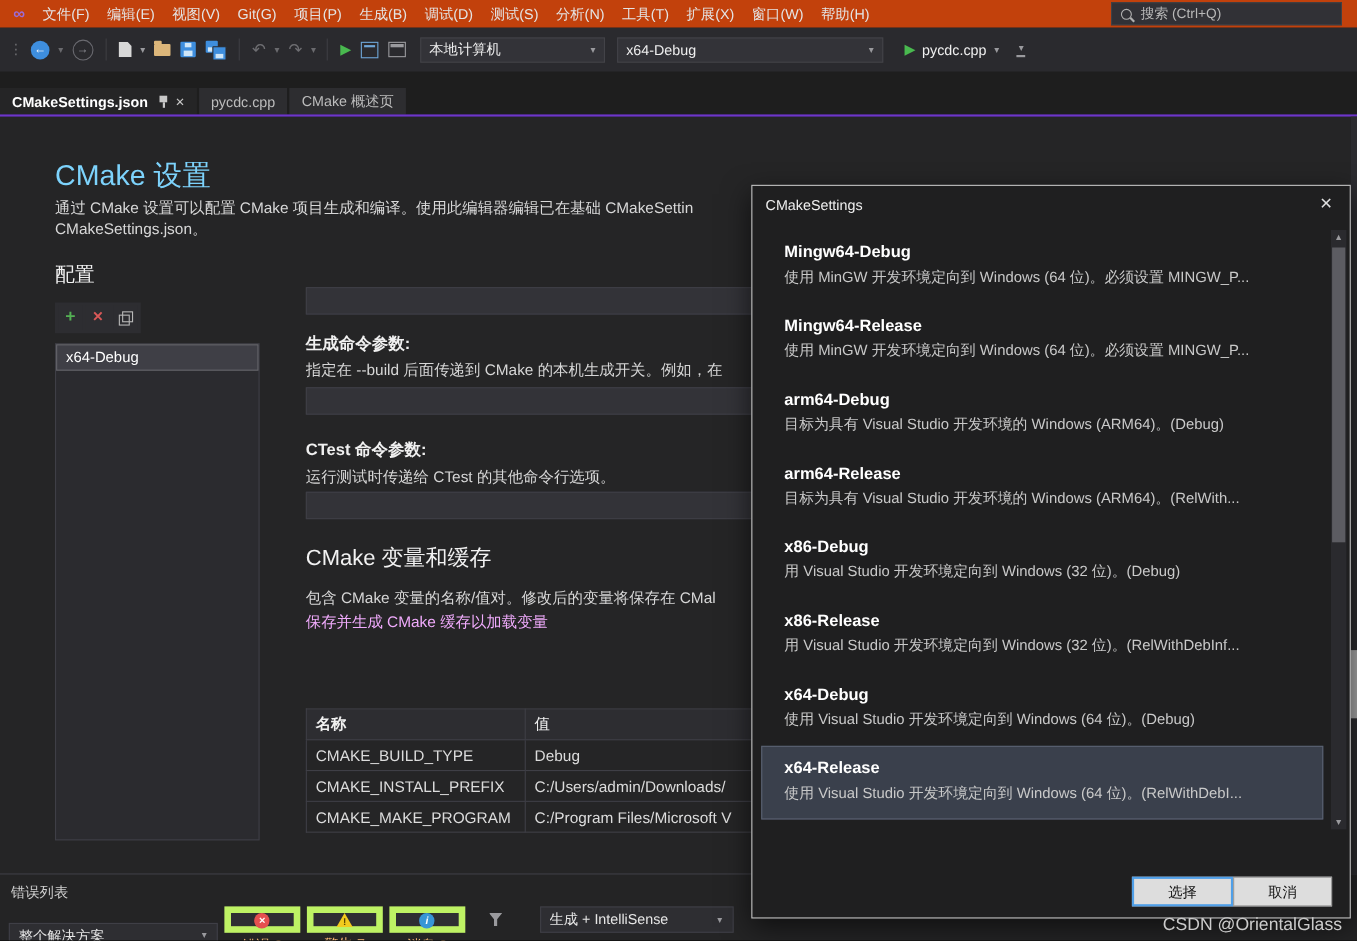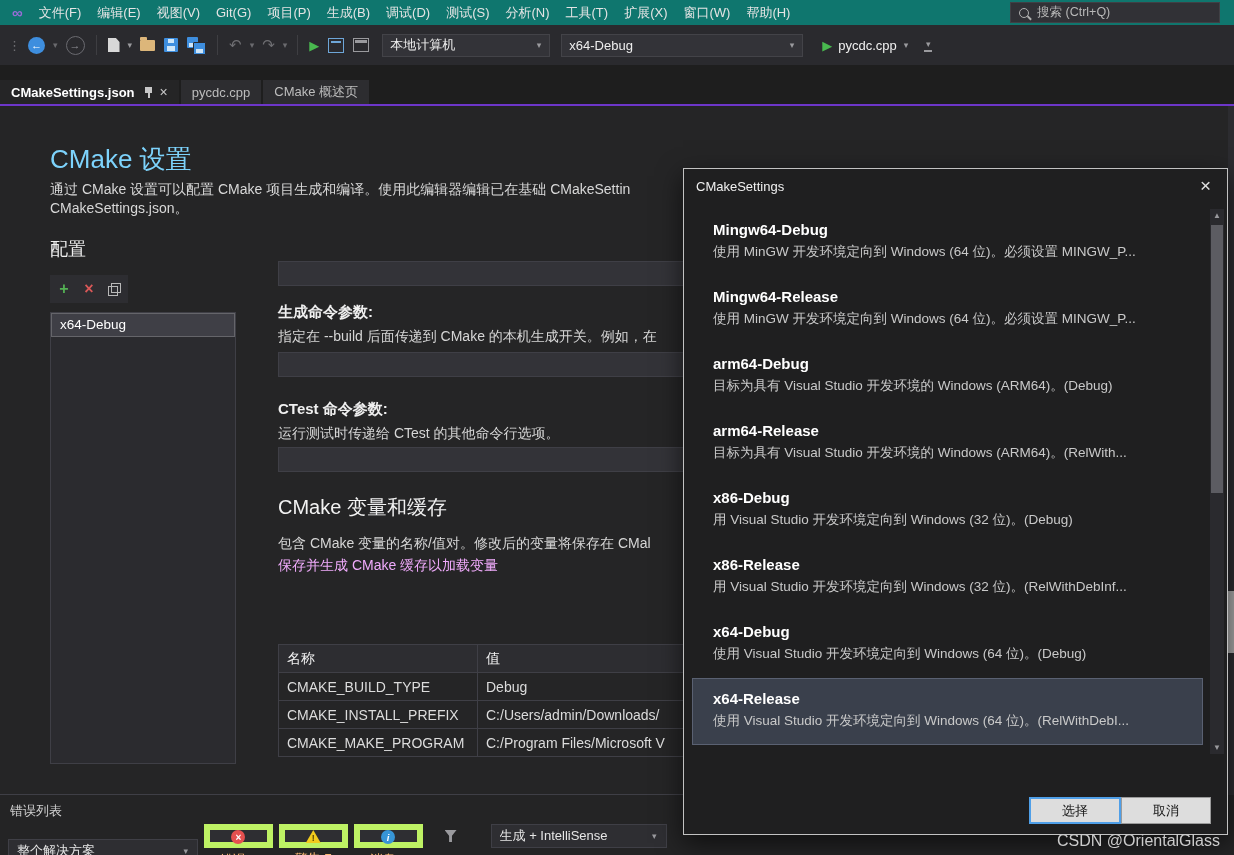--- a/index.html
+++ b/index.html
@@ -1,20 +1,20 @@
 <!DOCTYPE html>
 <html><head>
 <meta charset="utf-8">
 <style>
   html,body{margin:0;padding:0;background:#0d0d0d;}
   .window{position:relative;width:1234px;height:855px;background:#1e1e1e;overflow:hidden;
           font-family:"Liberation Sans","DejaVu Sans",sans-serif;color:#dcdcdc;}
 
   
-  .menubar{position:absolute;top:0;left:0;right:0;height:25px;background:#0f766e;display:flex;
+  .menubar{position:absolute;top:0;left:0;right:0;height:25px;background:#c2410c;display:flex;
            align-items:center;padding-left:10px;font-size:13px;color:#e4e4e4;z-index:6;}
   .vs-logo{color:#9a6cd8;font-weight:bold;font-size:15px;margin:0 8px 0 2px;}
   .i-inf::before{content:"\221E";}
   .menu-item{padding:0 8px;line-height:25px;white-space:nowrap;}
   .menu-spacer{flex:1;}
   .search-box{width:192px;height:19px;background:#313136;border:1px solid #404045;display:flex;
               align-items:center;gap:8px;padding:0 8px;margin-right:14px;color:#b8b8b8;font-size:12.5px;}
   .mag{width:8px;height:8px;border:1.5px solid #b0b0b0;border-radius:50%;position:relative;flex:0 0 auto;}
   .mag::after{content:"";position:absolute;width:5px;height:1.5px;background:#b0b0b0;transform:rotate(45deg);right:-4px;bottom:-2px;}
 
@@ -98,21 +98,21 @@
   .txt-input{position:absolute;left:0;width:643px;height:25px;background:#333338;border:1px solid #3f3f46;
              color:#e0e0e0;padding:0 6px;box-sizing:border-box;font-family:inherit;}
   .sec-label{position:absolute;left:0;font-size:15px;font-weight:bold;color:#f0f0f0;white-space:nowrap;}
   .sec-desc{position:absolute;left:0;font-size:14px;color:#d6d6d6;white-space:nowrap;width:405px;overflow:hidden;}
   .h2{position:absolute;left:0;font-size:20px;color:#f2f2f2;}
   .link{position:absolute;left:0;font-size:14px;color:#f0abfc;cursor:pointer;}
   .vars-table{position:absolute;top:538px;left:0;border-collapse:collapse;font-size:14px;color:#dcdcdc;}
   .vars-table th,.vars-table td{border:1px solid #3f3f46;height:27px;padding:0 8px;text-align:left;
              font-weight:normal;white-space:nowrap;}
   .vars-table th{background:#2d2d31;color:#f0f0f0;}
-  .vars-table .c1{width:182px;}
+  .vars-table .c1{width:182px;font-weight:bold;}
   .vars-table .c2{width:420px;}
 
   
   .dialog{position:absolute;left:683px;top:168px;width:545px;height:667px;background:#1f1f20;
           border:1px solid #c2c2c2;box-shadow:0 8px 24px rgba(0,0,0,.6);z-index:10;box-sizing:border-box;}
   .dlg-head{height:34px;display:flex;align-items:center;padding:0 12px;}
   .dlg-title{font-size:13px;color:#f0f0f0;flex:1;}
   .dlg-close{font-size:19px;color:#e0e0e0;cursor:pointer;padding:0 4px;}
   .dlg-list{position:absolute;top:40px;left:8px;right:24px;}
   .dlg-item{height:67px;box-sizing:border-box;padding:11px 12px 0 20px;border:1px solid transparent;cursor:pointer;}

